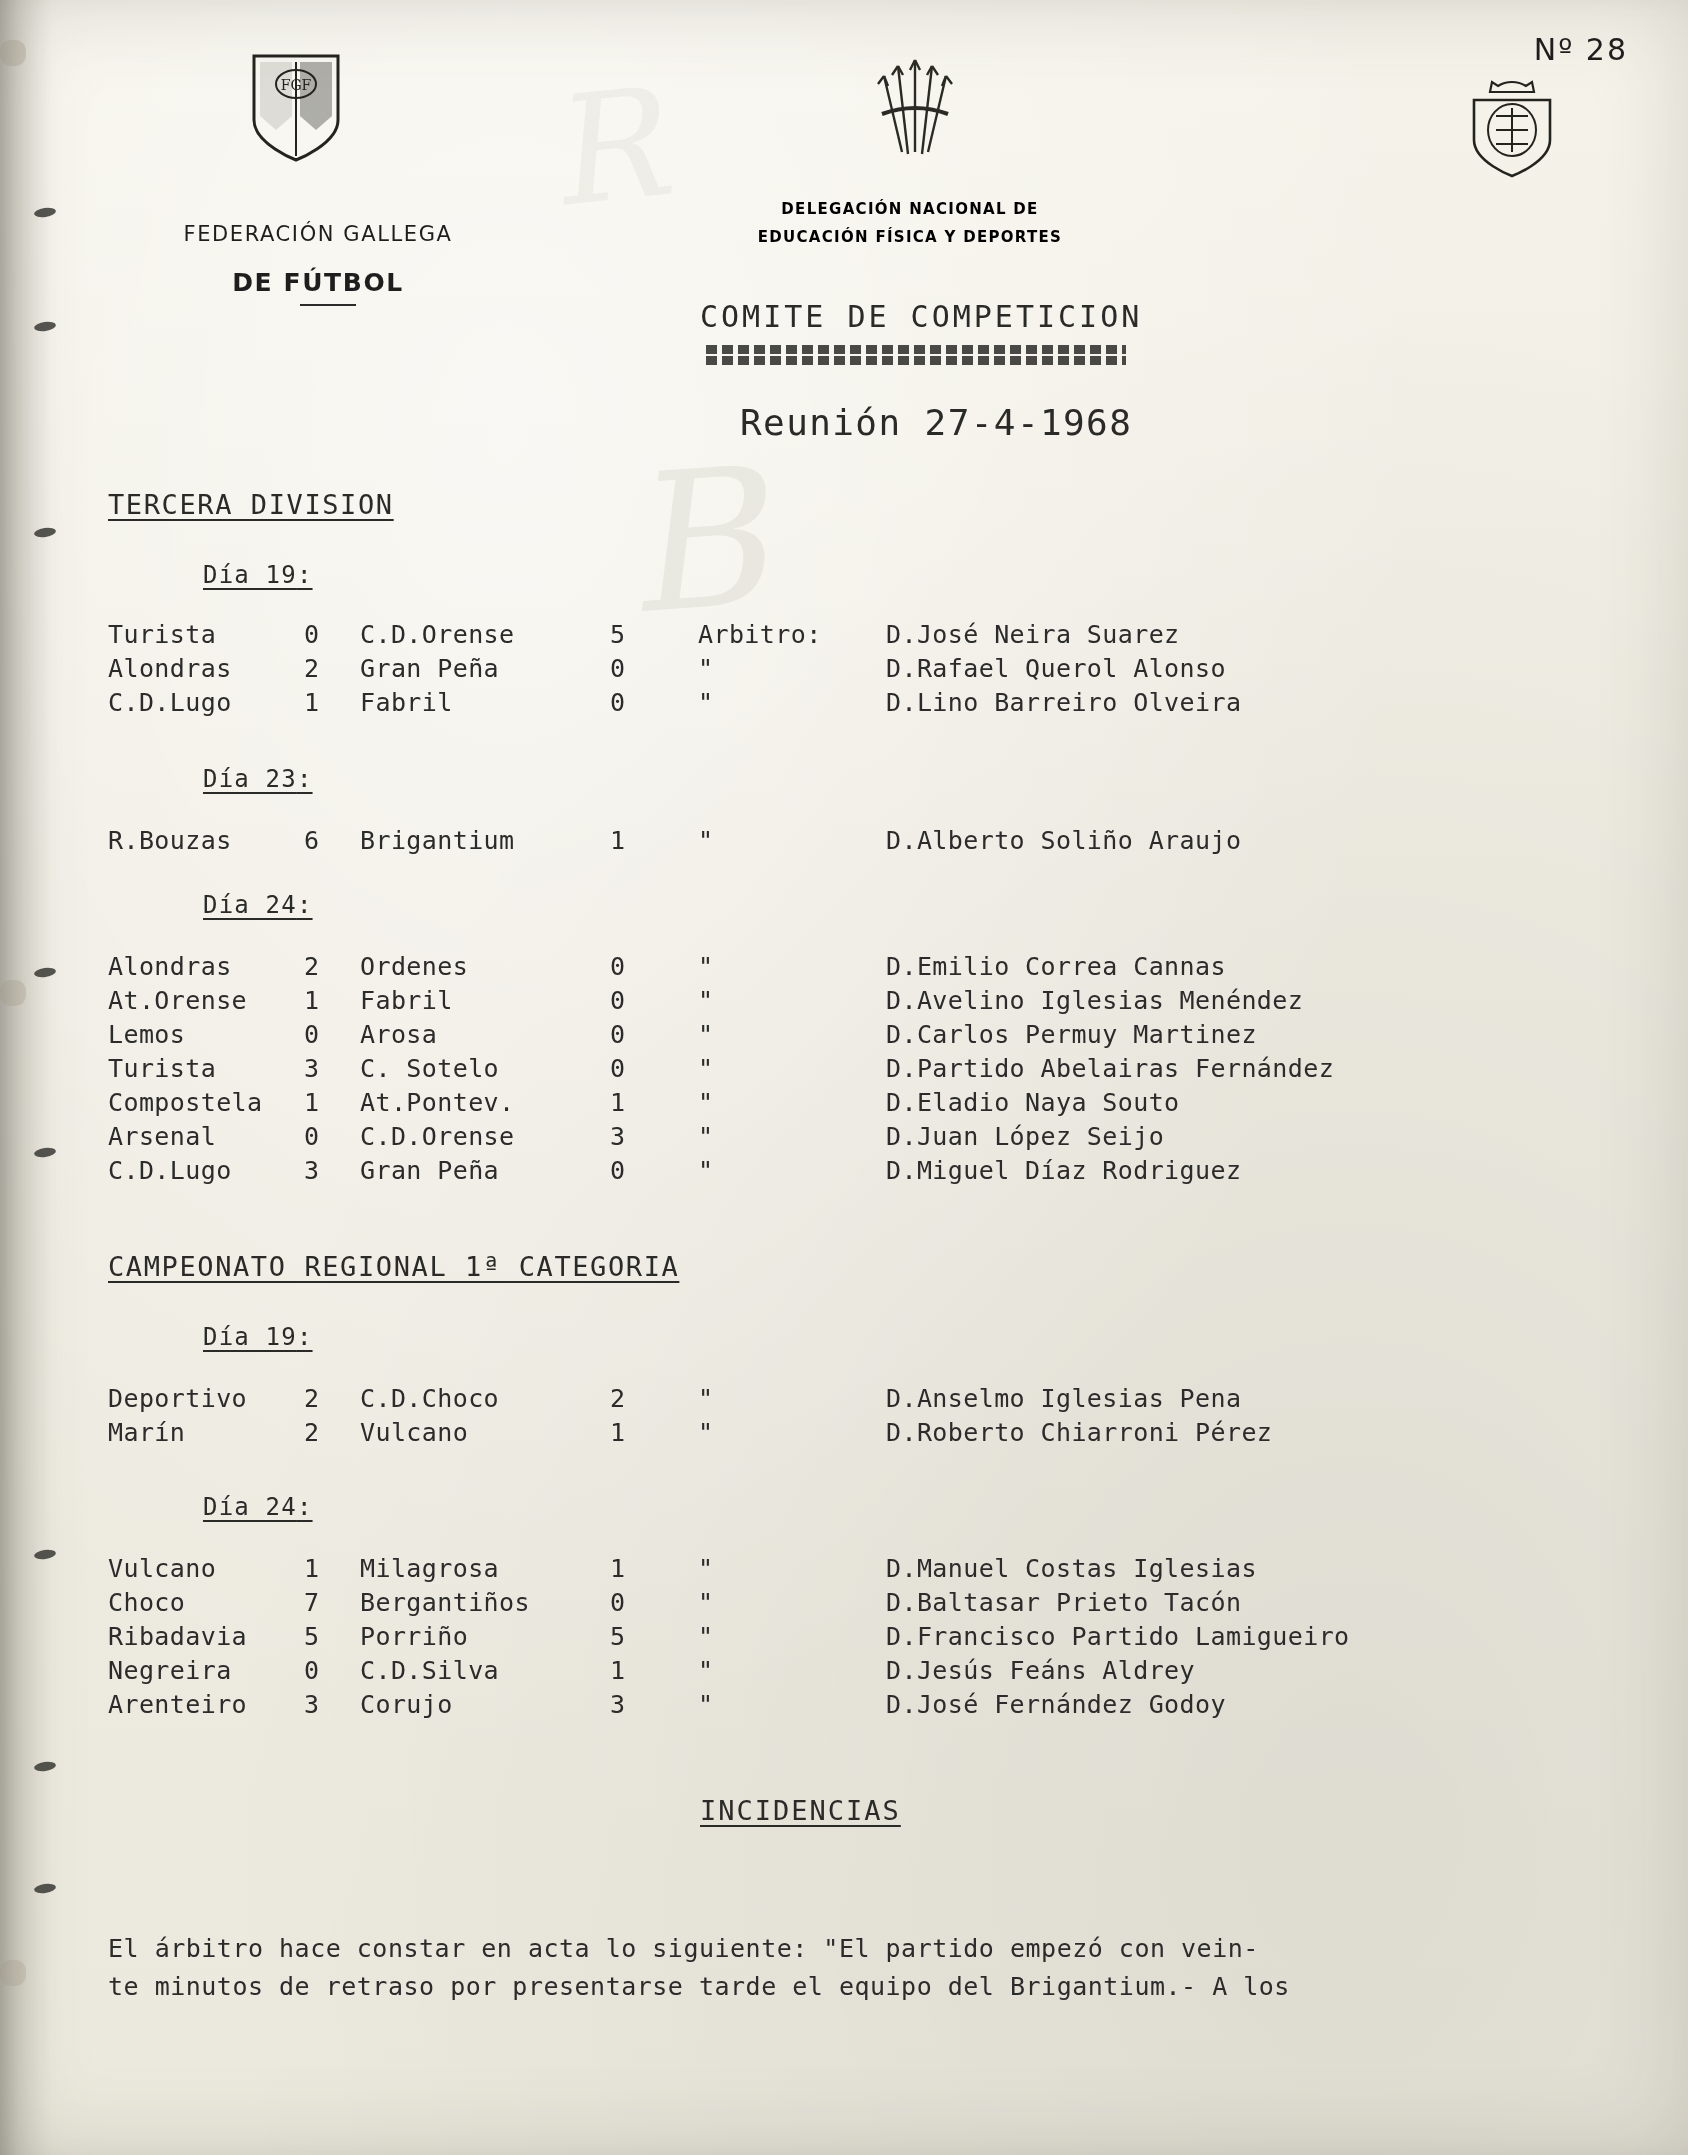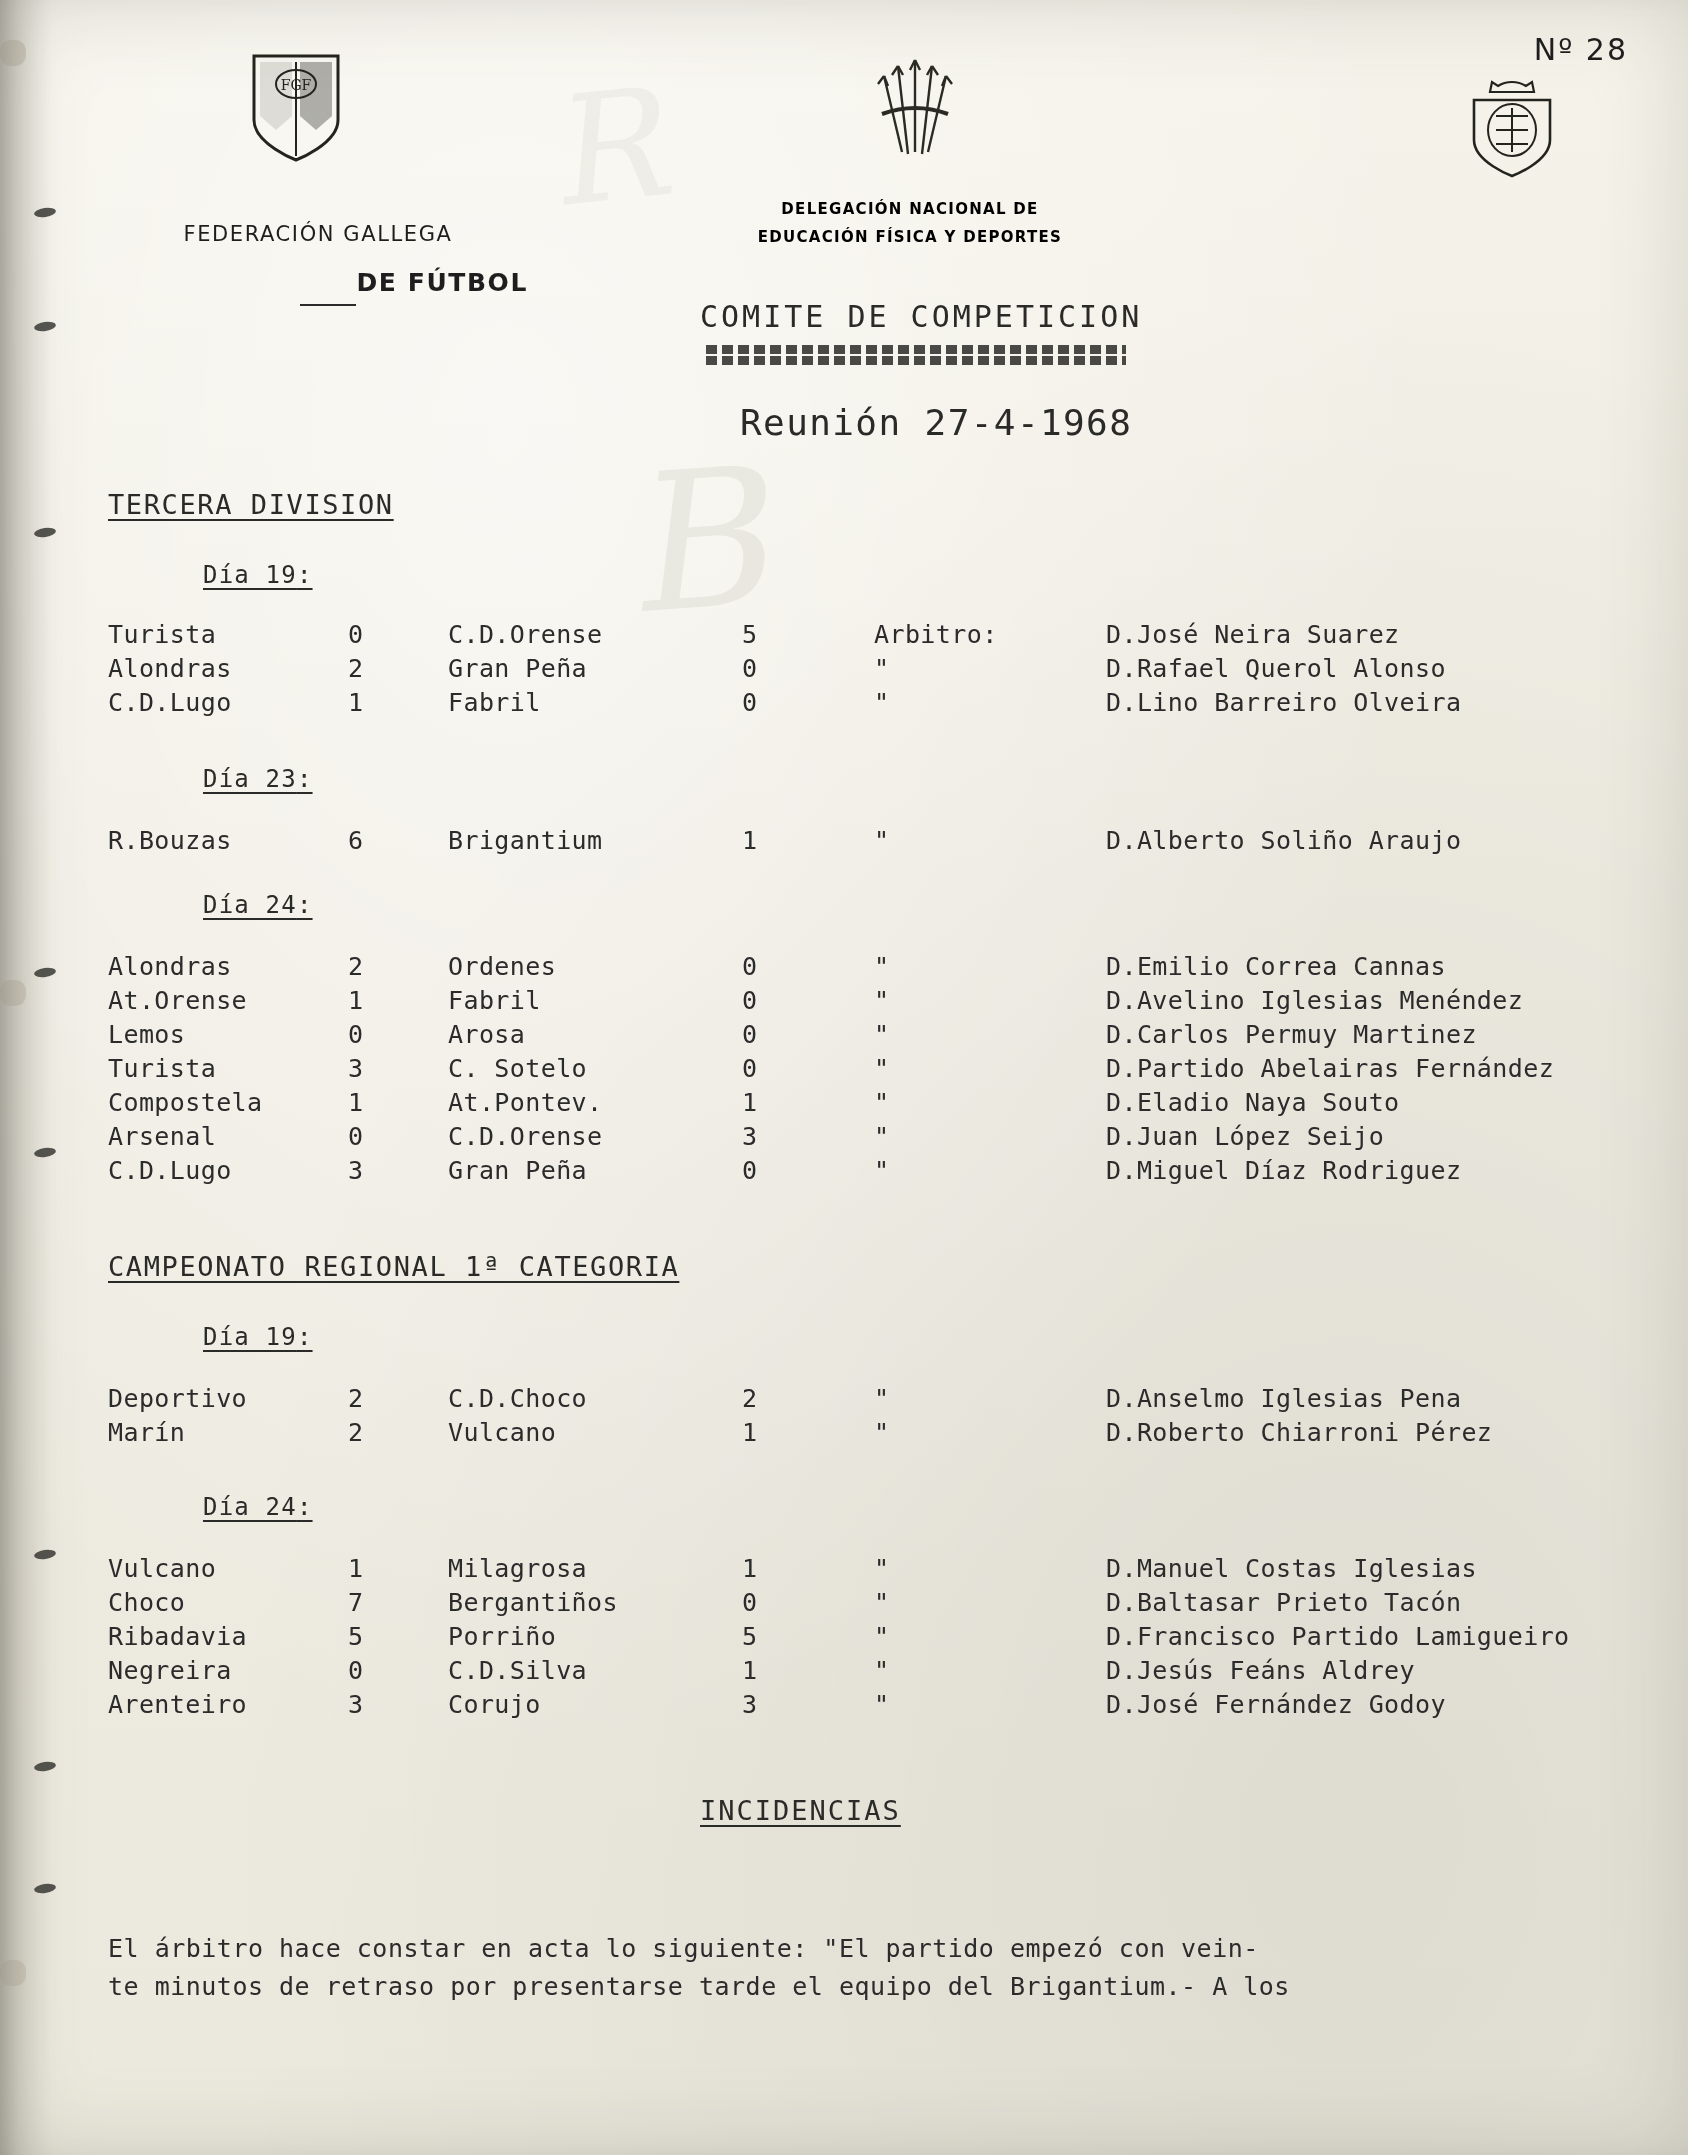--- a/index.html
+++ b/index.html
@@ -83,21 +83,21 @@
     font-weight: 400;
     font-size: 21px;
     letter-spacing: 1.6px;
     color: #1e1e1e;
   }
   .fed-title2 {
     position: absolute;
     left: 108px;
     top: 268px;
     width: 420px;
-    text-align: right;
+    text-align: center;
     font-family: "DejaVu Sans", sans-serif;
     font-weight: 700;
     font-size: 25px;
     letter-spacing: 1.6px;
     color: #1e1e1e;
   }
   .fed-rule {
     position: absolute;
     left: 300px;
     top: 304px;
@@ -192,21 +192,20 @@
 
   
   .rows { position: absolute; }
   .row {
     display: flex;
     align-items: baseline;
     height: 34px;
     font-size: 25px;
     letter-spacing: 0.4px;
     white-space: pre;
-    gap: 44px;
   }
   .c-home  { width: 196px; }
   .c-hg    { width: 56px; }
   .c-away  { width: 250px; }
   .c-ag    { width: 88px; }
   .c-lbl   { width: 188px; }
   .c-ref   { }
 
   .incid-title {
     position: absolute;

